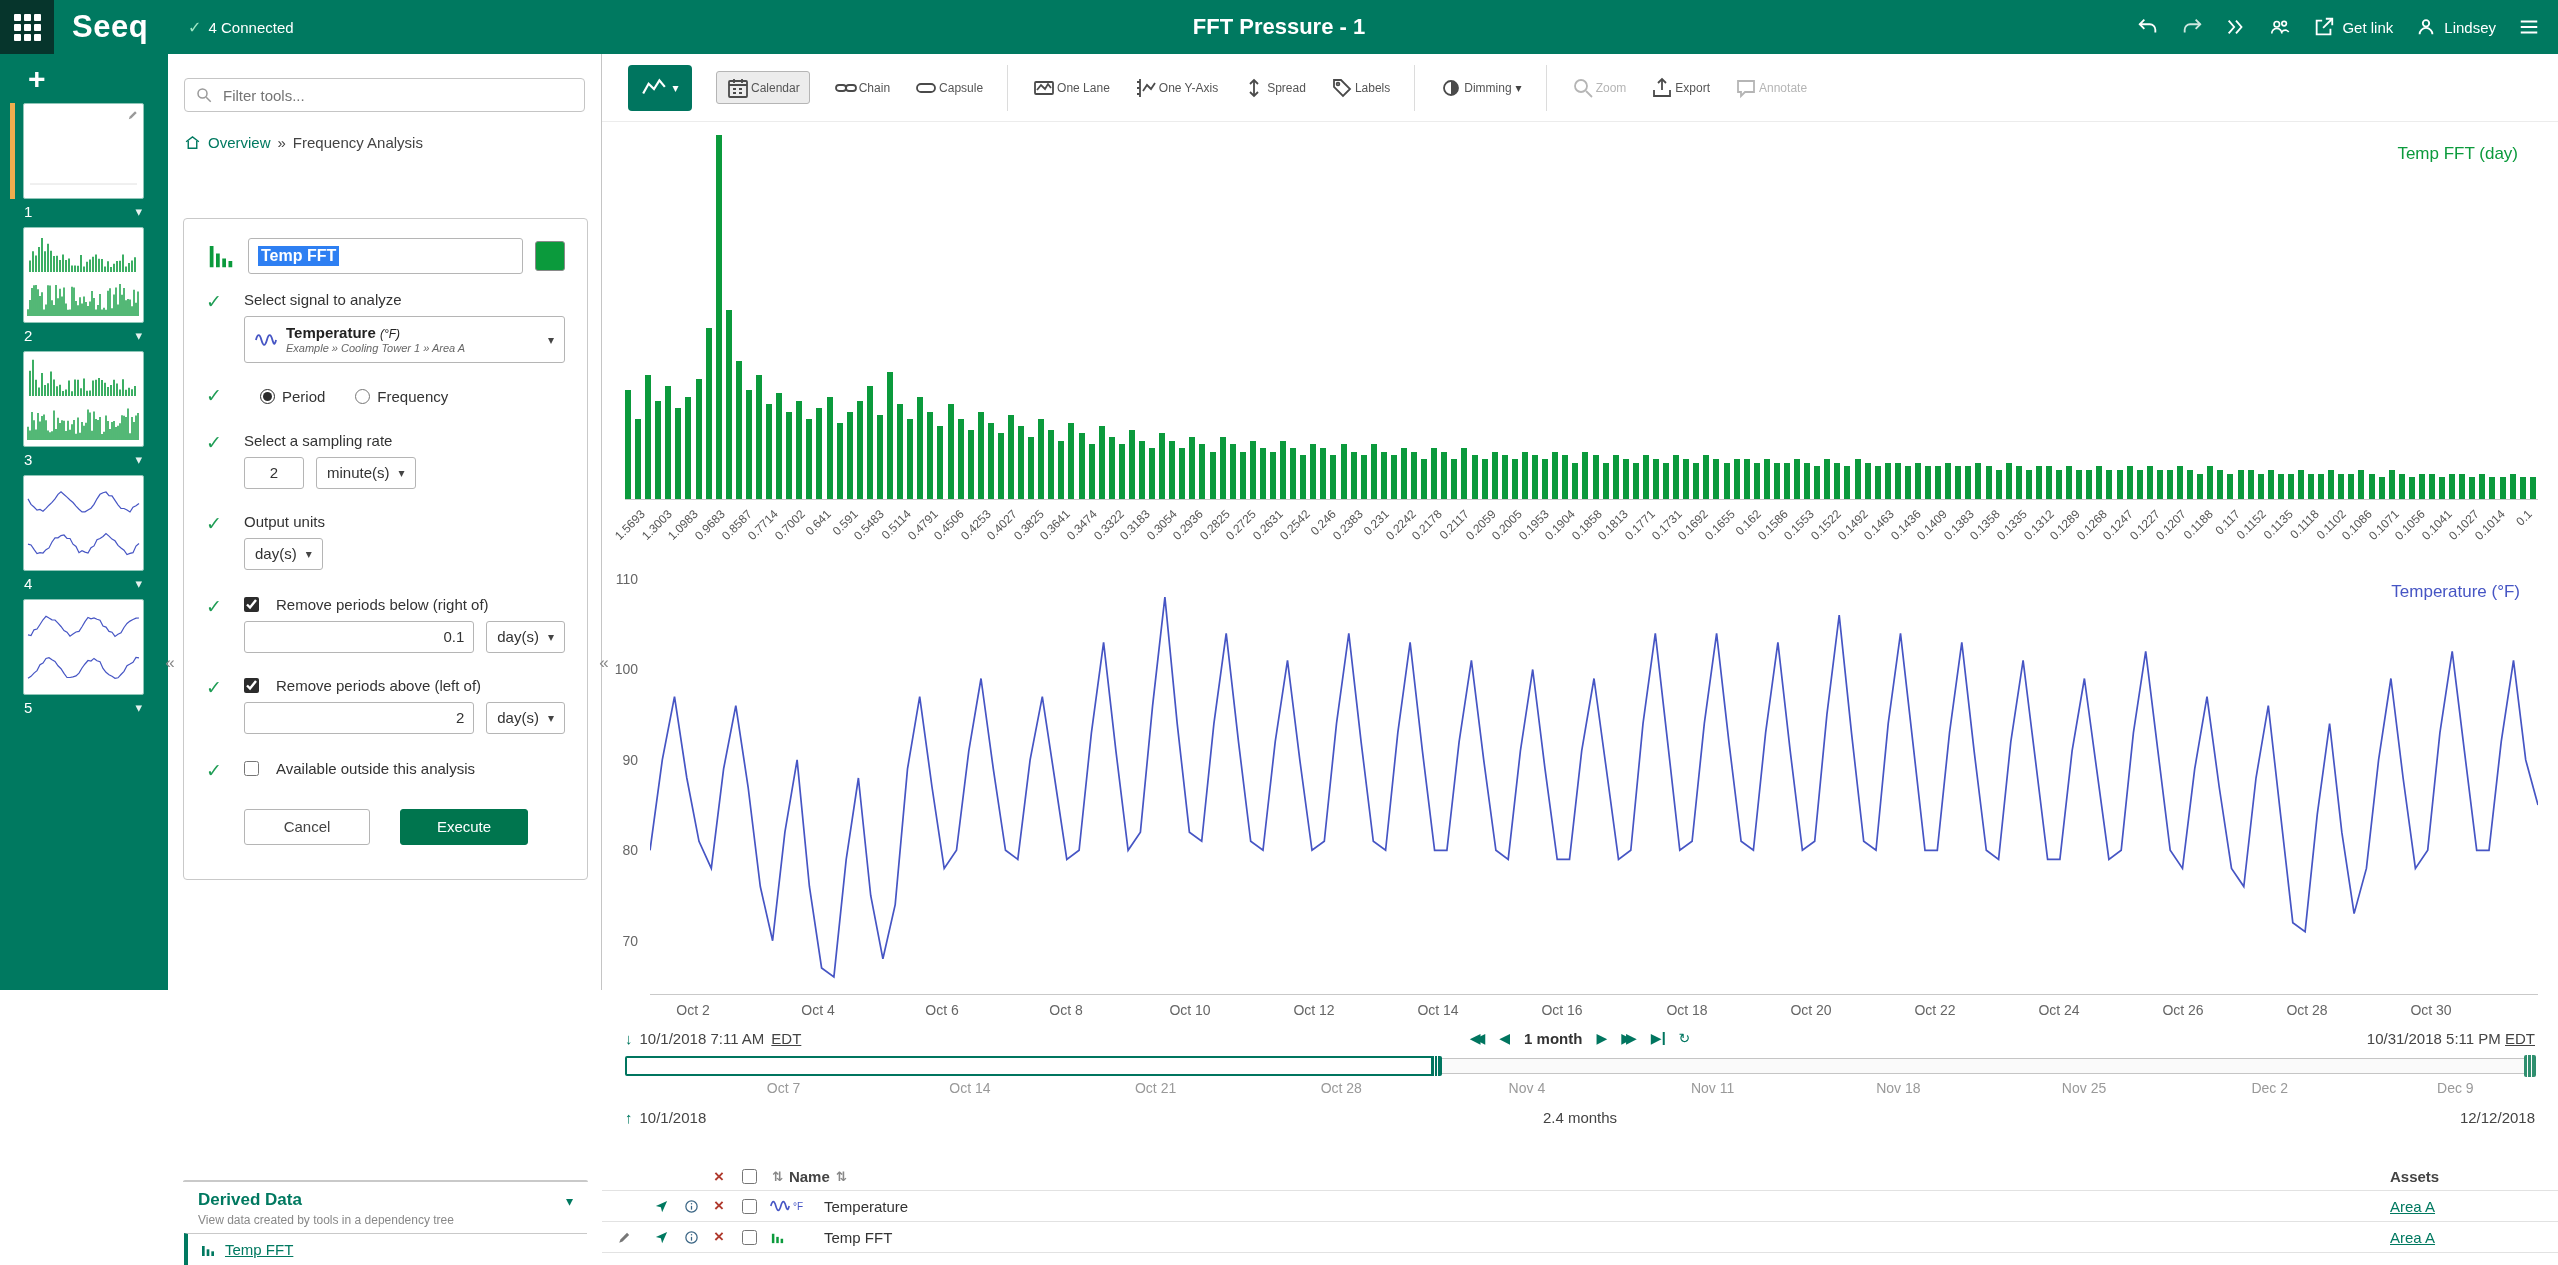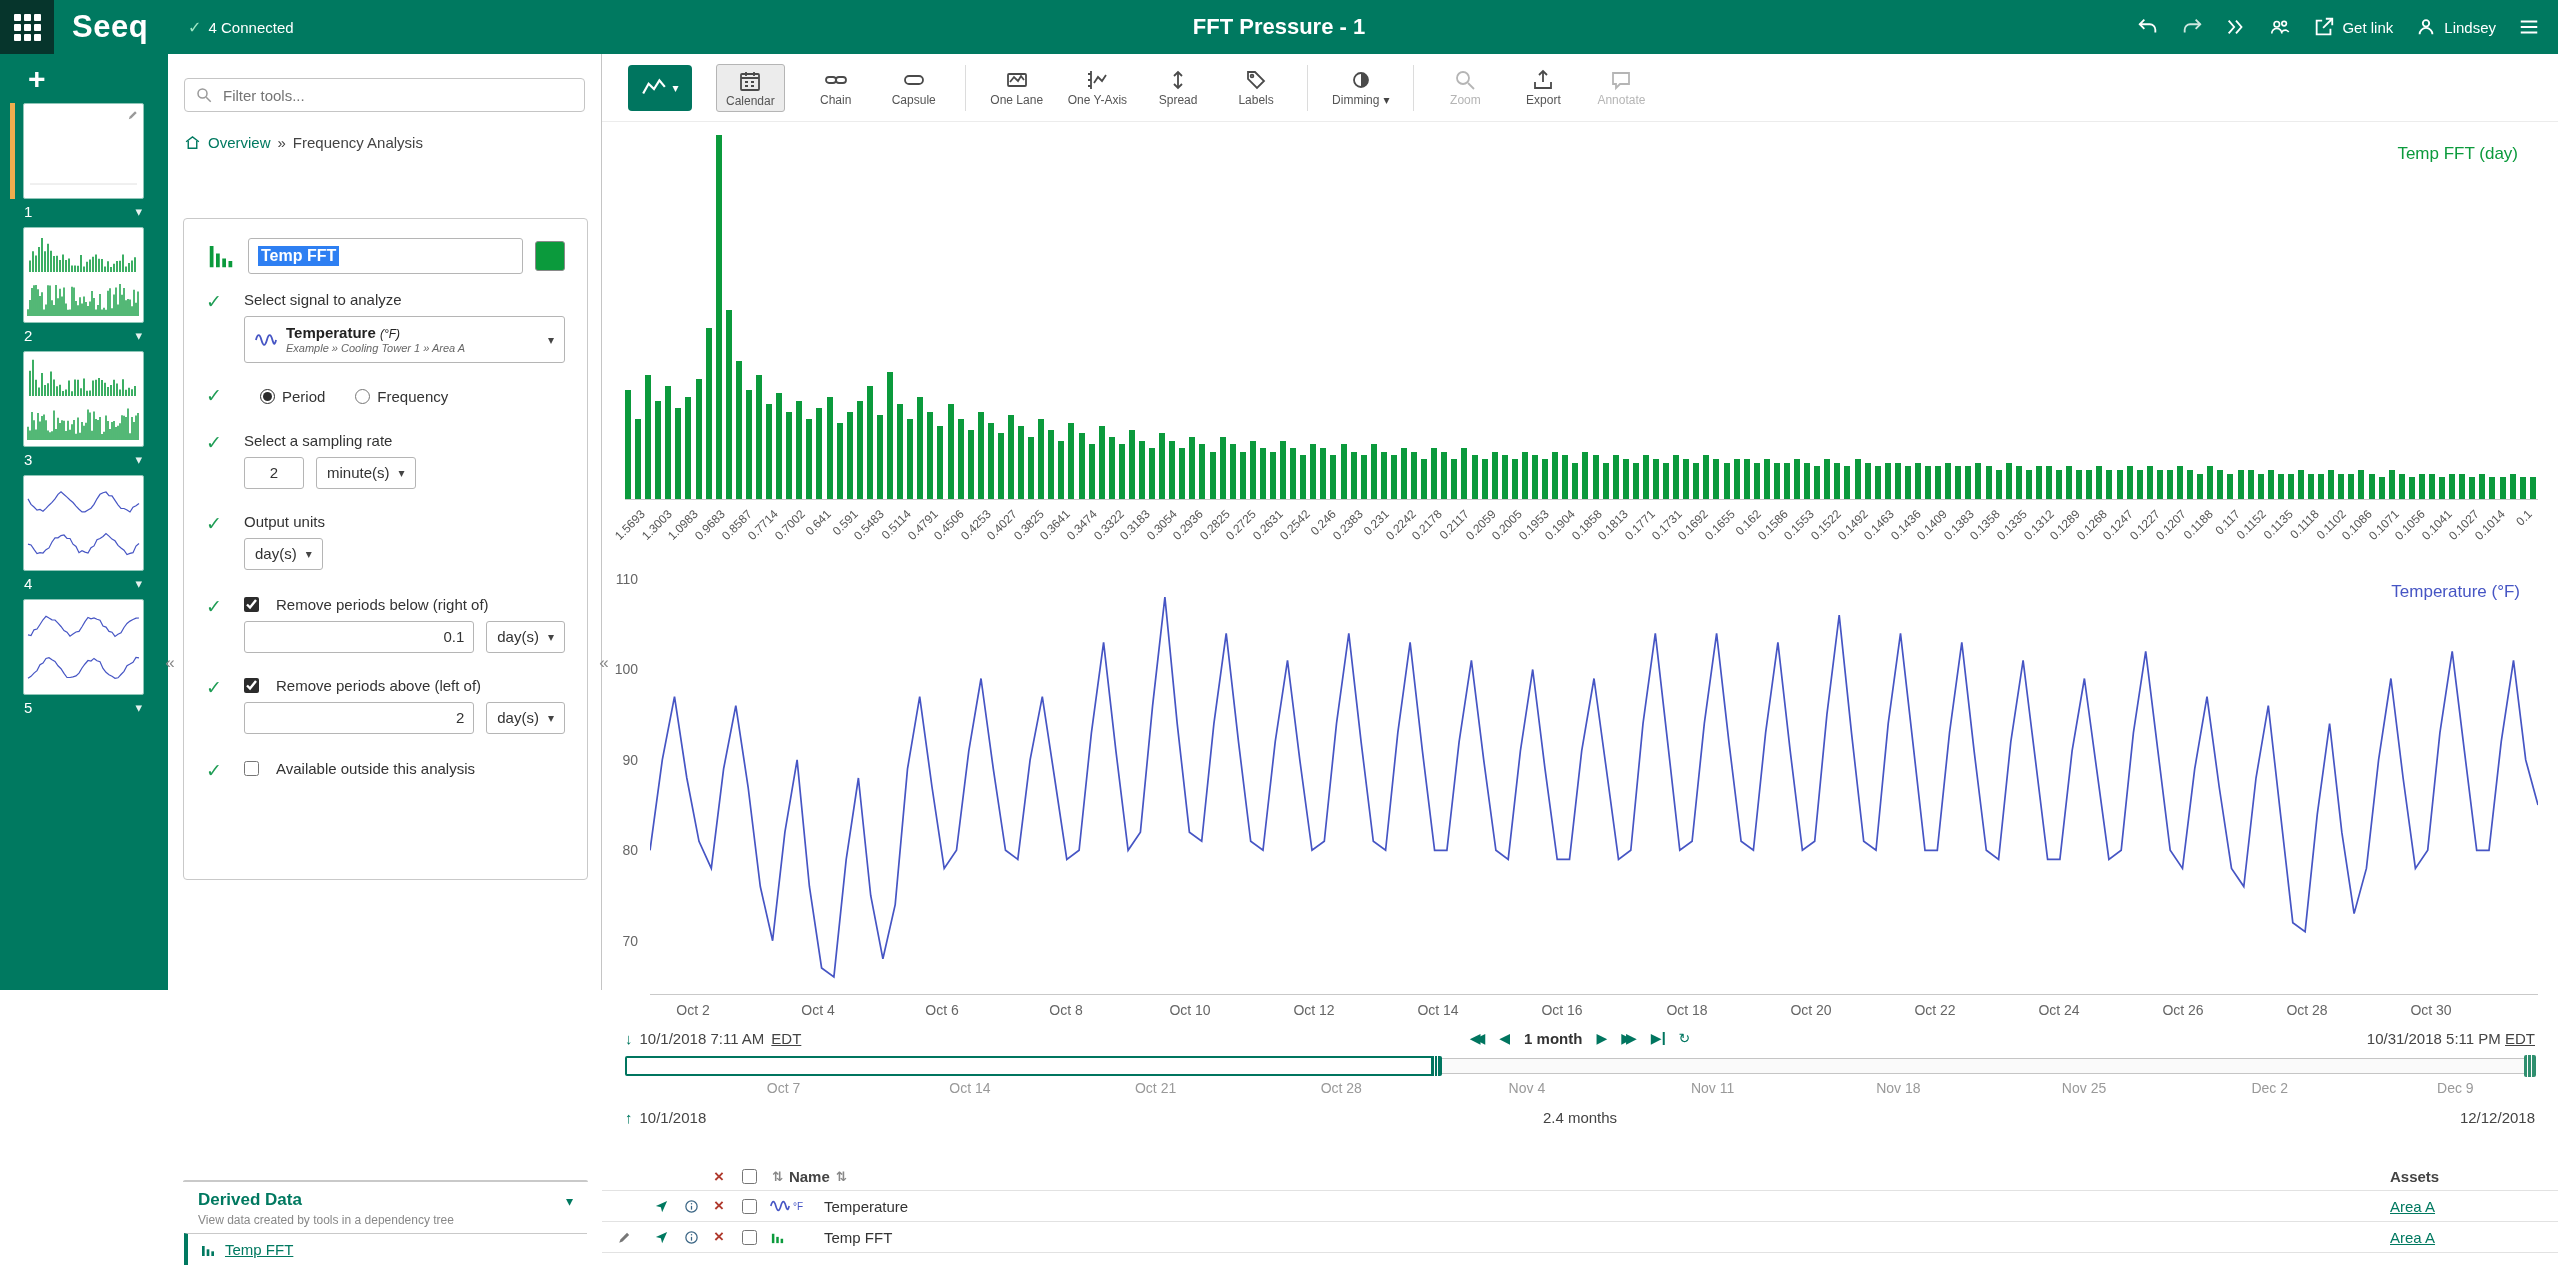--- a/index.html
+++ b/index.html
@@ -75,21 +75,21 @@
   .derived-chev{position:absolute;right:14px;top:12px;color:#007960;font-size:14px}
   .derived-item{border-top:1px solid #c9c9c9;border-left:4px solid #007960;padding:7px 12px;display:flex;gap:9px;align-items:center}
   .derived-item a{color:#007960;text-decoration:underline;font-size:15px;cursor:pointer}
 
   .collapse-h{position:absolute;top:648px;width:16px;height:30px;color:#888;font-size:17px;display:flex;align-items:center;justify-content:center;cursor:pointer;z-index:8}
 
   
   .main{position:absolute;top:54px;left:602px;right:0;bottom:0;background:#fff}
   .toolbar{position:absolute;top:0;left:0;right:0;height:68px;display:flex;align-items:center;padding-left:26px;gap:24px;border-bottom:1px solid #ececec}
   .tb-trend{width:64px;height:46px;background:#00755f;border-radius:4px;display:flex;align-items:center;justify-content:center;gap:5px;color:#fff;cursor:pointer}
-  .tb-item{display:flex;flex-direction:column;align-items:center;gap:1px;font-size:12px;color:#555;min-width:54px;cursor:pointer}
+  .tb-item{display:flex;flex-direction:row;align-items:center;gap:1px;font-size:12px;color:#555;min-width:54px;cursor:pointer}
   .tb-item svg{width:24px;height:24px;stroke:#4a4a4a}
   .tb-item.disabled{color:#b5b5b5}
   .tb-item.disabled svg{stroke:#b5b5b5}
   .tb-item.boxed{border:1px solid #b5b5b5;background:#ececec;border-radius:3px;padding:4px 9px 3px}
   .tb-sep{width:1px;height:46px;background:#dcdcdc}
   .tb-lbl{display:flex;align-items:center;gap:4px}
 
   .fft-title{position:absolute;top:90px;right:40px;color:#0b9a3c;font-size:17px}
   .fft-plot{position:absolute;left:23px;top:80px;width:1913px;height:366px;display:flex;align-items:flex-end;justify-content:space-between;border-bottom:1px solid #c9c9c9}
   .fft-bar{width:6px;background:#0b9a3c}
@@ -585,20 +585,24 @@
       <div class="step" style="margin-top:26px">
         <span class="chkmark">✓</span>
         <div class="step-body">
           <label class="chk-row">
               <input type="checkbox" style="">
               <span>Available outside this analysis</span>
             </label>
         </div>
       </div>
 
+      <div class="btn-row">
+        <div class="btn btn-cancel">Cancel</div>
+        <div class="btn btn-exec">Execute</div>
+      </div>
     </div>
 
     <div class="derived">
       <div class="derived-head">
         <div class="derived-title">Derived Data</div>
         <div class="derived-desc">View data created by tools in a dependency tree</div>
         <span class="derived-chev">▾</span>
       </div>
       <div class="derived-item">
         <svg width="16" height="16" viewBox="0 0 24 24" fill="#007960">

